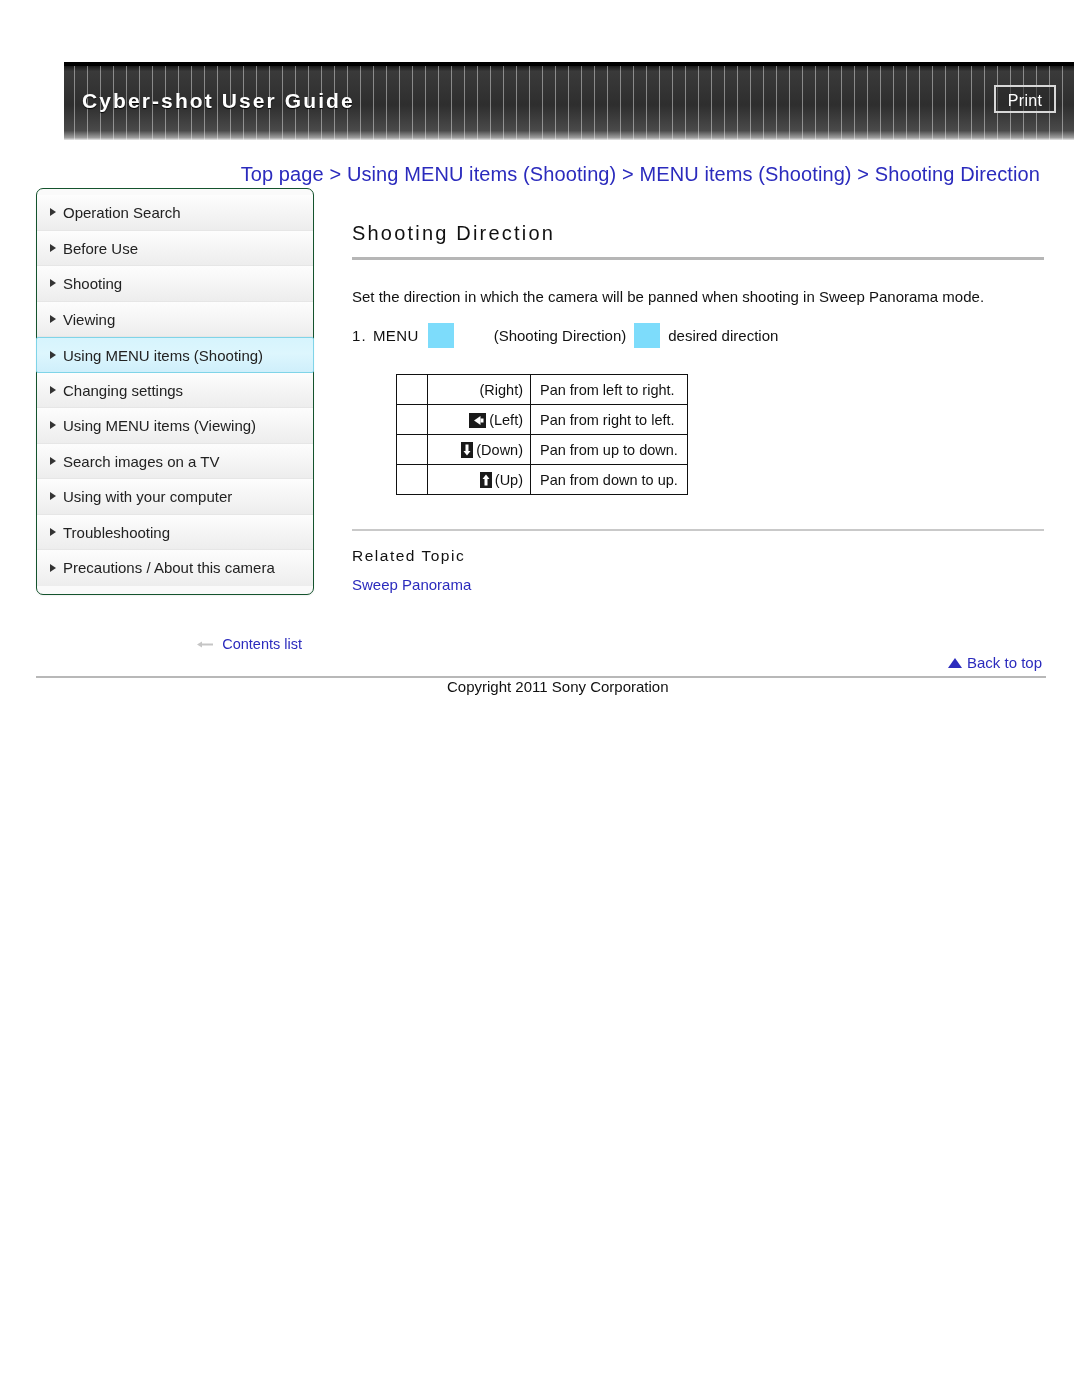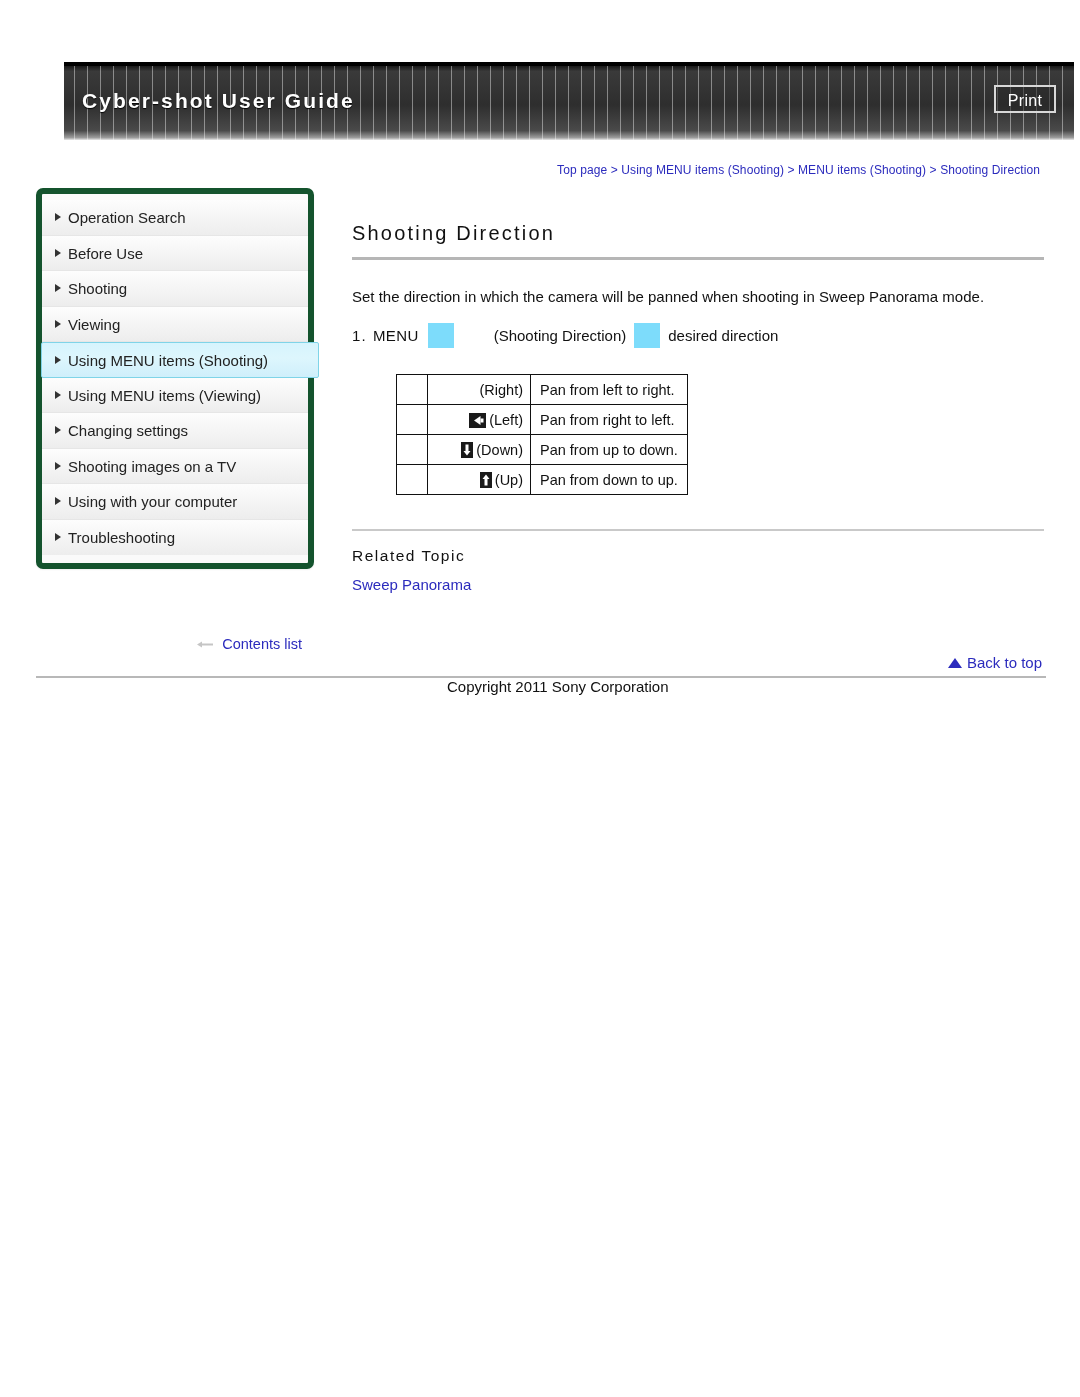--- a/index.html
+++ b/index.html
@@ -82,36 +82,36 @@
     letter-spacing: 0.3px;
     box-sizing: border-box;
     cursor: pointer;
   }
 
   
   .breadcrumb {
     position: absolute;
     right: 40px;
     top: 163px;
-    font-size: 12px;
+    font-size: 20px;
     color: #2b2bbd;
     white-space: nowrap;
     letter-spacing: 0.1px;
     text-align: center;
   }
   .breadcrumb .sep { color: #2b2bbd; }
 
   
   .sidebar {
     position: absolute;
     left: 36px;
     top: 188px;
     width: 278px;
     background: #fafafa;
-    border: 6px solid #14532d;
+    border: 1px solid #14532d;
     border-radius: 7px;
     box-sizing: border-box;
     padding: 6px 0 8px 0;
     box-shadow: 0 1px 2px rgba(0,0,0,0.06);
   }
   .nav-item {
     position: relative;
     height: 35.5px;
     line-height: 35.5px;
     padding-left: 26px;
@@ -343,37 +343,41 @@
     <div class="nav-item">
       <span class="bullet"></span>
       <span>Viewing</span>
     </div>
     <div class="nav-item active">
       <span class="bullet"></span>
       <span>Using MENU items (Shooting)</span>
     </div>
     <div class="nav-item">
       <span class="bullet"></span>
+      <span>Changing settings</span>
+    </div>
+    <div class="nav-item">
+      <span class="bullet"></span>
       <span>Using MENU items (Viewing)</span>
     </div>
     <div class="nav-item">
       <span class="bullet"></span>
-      <span>Changing settings</span>
-    </div>
-    <div class="nav-item">
-      <span class="bullet"></span>
-      <span>Shooting images on a TV</span>
+      <span>Search images on a TV</span>
     </div>
     <div class="nav-item">
       <span class="bullet"></span>
       <span>Using with your computer</span>
     </div>
     <div class="nav-item">
       <span class="bullet"></span>
       <span>Troubleshooting</span>
+    </div>
+    <div class="nav-item">
+      <span class="bullet"></span>
+      <span>Precautions / About this camera</span>
     </div>
   </div>
 
   <div class="contents-list">
     <span class="contents-arrow">
       <svg width="16" height="7" viewBox="0 0 16 7">
         <path d="M0 3.5 L5 0.5 L5 2.5 L16 2.5 L16 4.5 L5 4.5 L5 6.5 Z" fill="#333"></path>
       </svg>
     </span>
     <span>Contents list</span>

